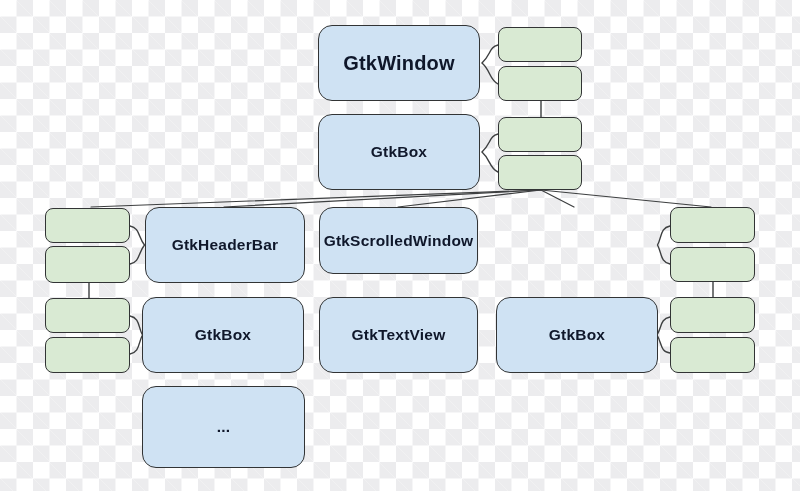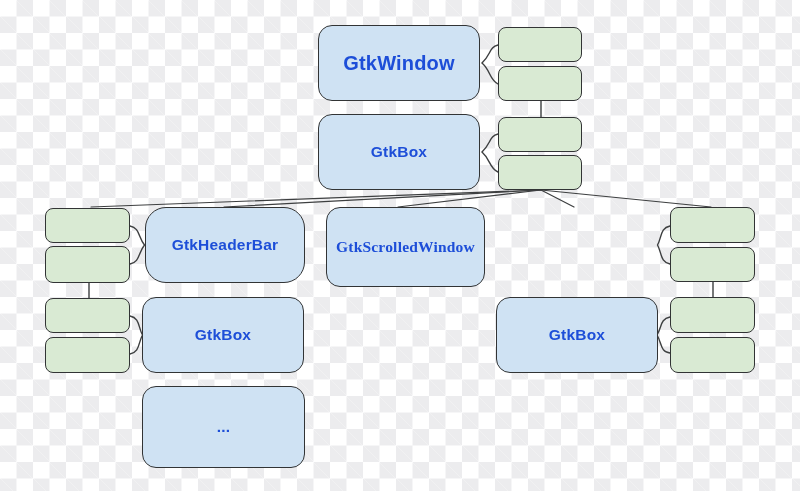--- a/index.html
+++ b/index.html
@@ -33,21 +33,21 @@
     display: flex;
     align-items: center;
     justify-content: center;
   }
 
   .node.blue {
     background: #cfe2f3;
     border-radius: 14px;
     font-weight: bold;
     font-size: 15.5px;
-    color: #1d4ed8;
+    color: #0f172a;
     letter-spacing: 0.2px;
   }
 
   .node.blue.title { font-size: 20px; }
 
   .node.green {
     background: #d9ead3;
     border-radius: 8px;
   }
 </style>
@@ -77,27 +77,28 @@
       <path d="M130 316 C140 318 138 327 142.5 335 C138 343 140 352 130 354"></path>
       <path d="M670 226 C660 228 662 237 657.5 245 C662 253 660 262 670 264"></path>
       <path d="M670 317 C660 319 662 327 657 335 C662 343 660 352 670 353"></path>
     </g>
   </svg>
 
   <div class="node blue title" style="left:318px; top:25px;  width:162px; height:76px;">GtkWindow</div>
 
   <div class="node blue" style="left:318px; top:114px; width:162px; height:76px;">GtkBox</div>
 
-  <div class="node blue" style="left:145px; top:207px; width:160px; height:76px;border-radius:21px;">GtkHeaderBar</div>
+  <div class="node blue" style="left:145px; top:207px; width:160px; height:76px;">GtkHeaderBar</div>
 
-  <div class="node blue" style="left:326px; top:207px; width:159px; height:80px;font-family:Liberation Serif, serif;">GtkScrolledWindow</div>
+  <div class="node blue" style="left:319px; top:207px; width:159px; height:67px;">GtkScrolledWindow</div>
 
 
   <div class="node blue" style="left:142px; top:297px; width:162px; height:76px;">GtkBox</div>
 
+  <div class="node blue" style="left:319px; top:297px; width:159px; height:76px;">GtkTextView</div>
 
   <div class="node blue" style="left:496px; top:297px; width:162px; height:76px;">GtkBox</div>
 
   <div class="node blue" style="left:142px; top:386px; width:163px; height:82px;">...</div>
 
   <div class="node green" style="left:498px; top:27px;  width:84px; height:35px;"></div>
   <div class="node green" style="left:498px; top:66px;  width:84px; height:35px;"></div>
 
   <div class="node green" style="left:498px; top:117px; width:84px; height:35px;"></div>
   <div class="node green" style="left:498px; top:155px; width:84px; height:35px;"></div>

